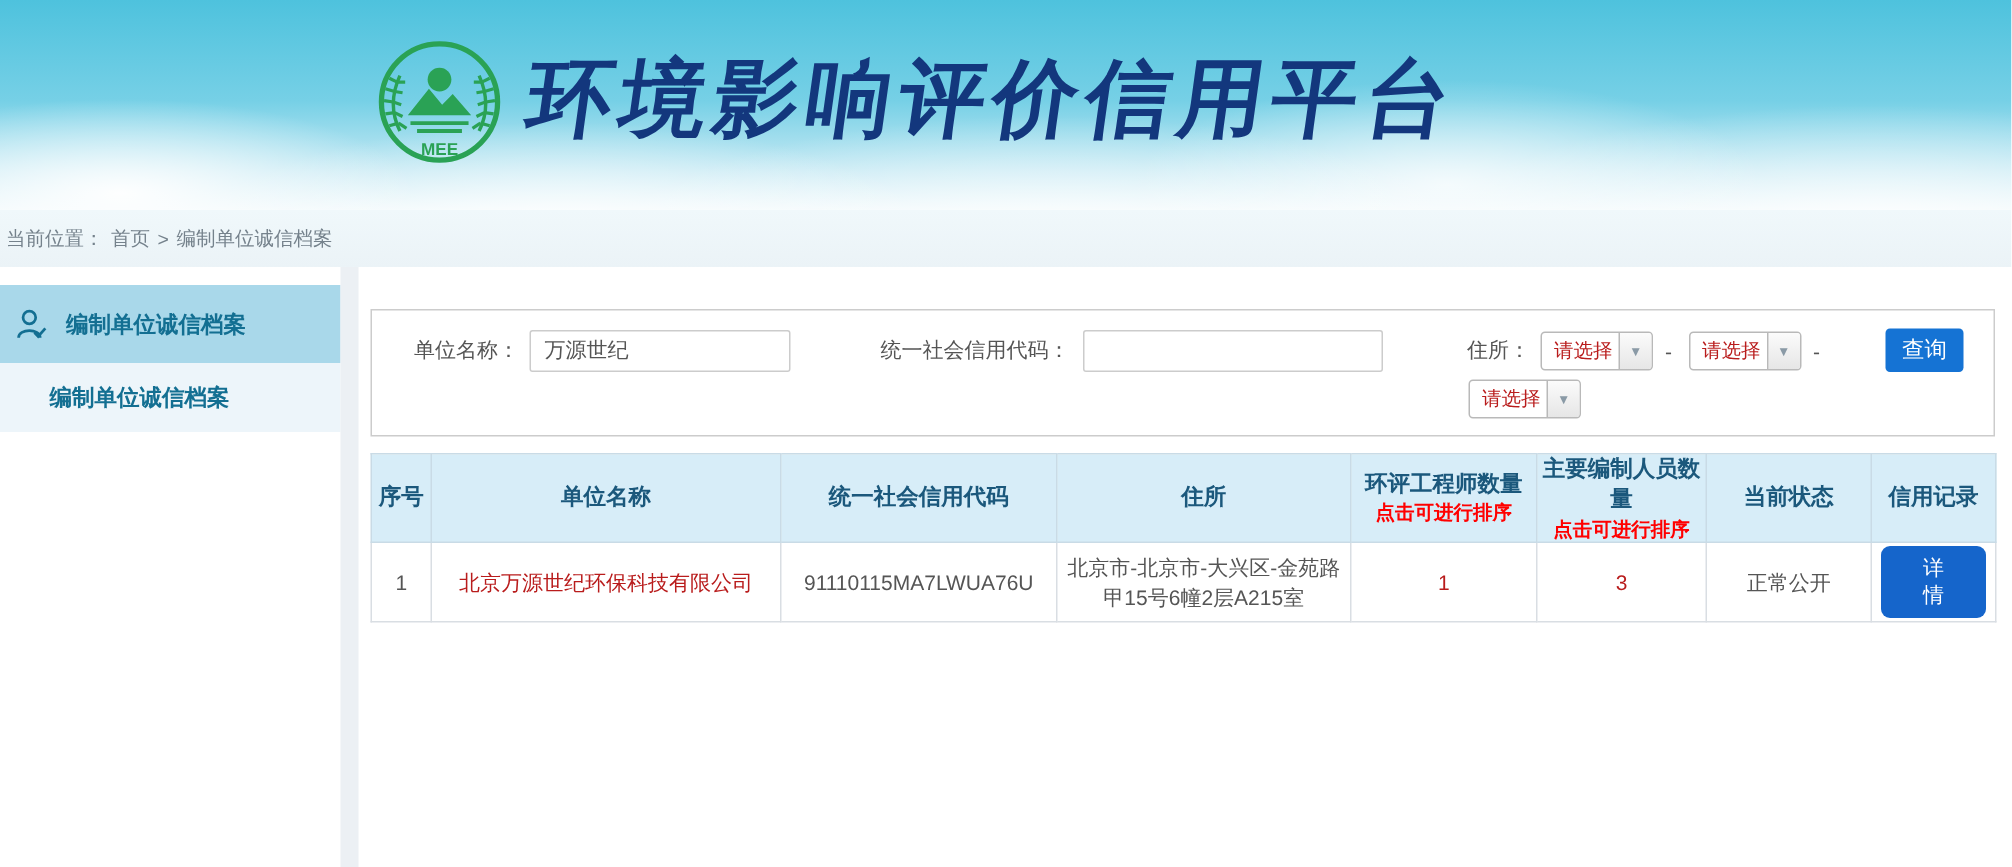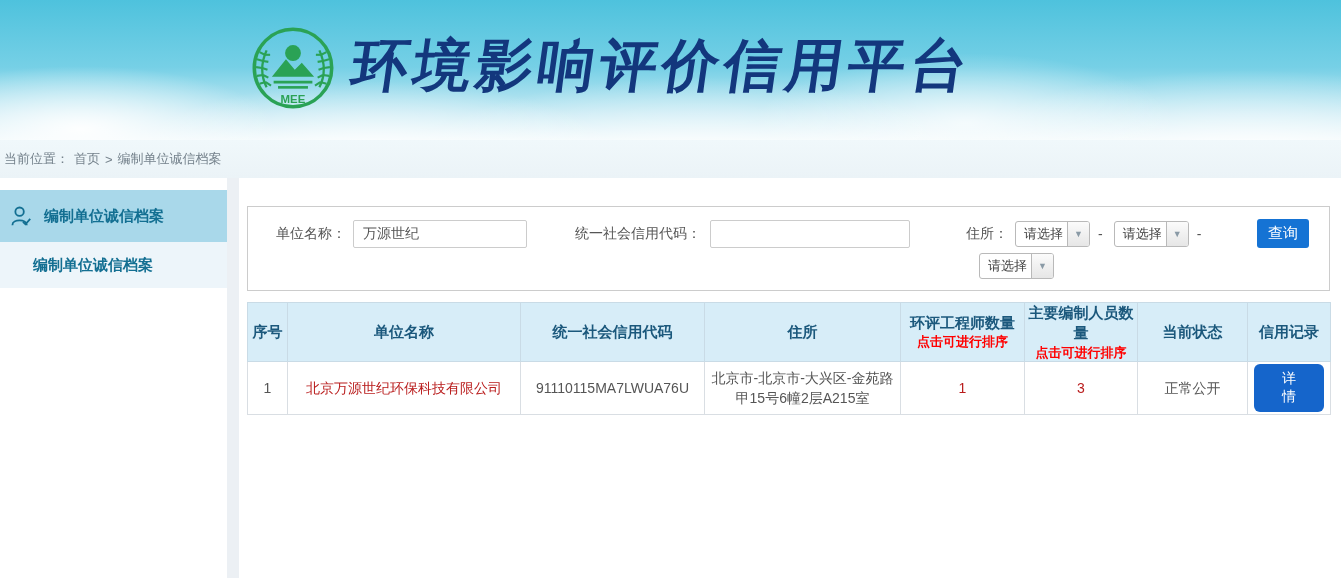--- a/index.html
+++ b/index.html
@@ -55,28 +55,28 @@
   }
   .form-row { display:flex; align-items:center; font-size:14px; color:#555; }
   .row1 { margin-top:12px; padding-left:28px; }
   .row2 { margin-top:5px; padding-left:731px; }
   .fld-label { white-space:nowrap; }
   .txt-input {
     height:28px; border:1px solid #ccc; border-radius:2px; padding:12px 9px;
     font-size:14px; color:#555; font-family:"Liberation Sans", sans-serif; outline:none;
   }
   .input-name { width:174px; margin-left:7px; }
-  .lbl-code { margin-left:48px; }
+  .lbl-code { margin-left:60px; }
   .input-code { width:200px; margin-left:9px; }
   .lbl-addr { margin-left:56px;text-align:center; }
   .combo {
     display:inline-flex; width:75px; height:26px; border:1px solid #b9b9b9;
     border-radius:3px; overflow:hidden; background:#fff; margin-left:7px; cursor:pointer;
   }
-  .combo-text { flex:1; display:flex; align-items:center; padding-left:8px; font-size:13px; color:#404040; }
+  .combo-text { flex:1; display:flex; align-items:center; padding-left:8px; font-size:13px; color:#b91c1c; }
   .combo-arrow {
     width:22px; border-left:1px solid #b9b9b9;
     background:linear-gradient(#fbfbfb,#e6e6e6);
     display:flex; align-items:center; justify-content:center;
     color:#8a9aa6; font-size:9px;
   }
   .hyphen { margin:0 4px 0 8px; color:#555; }
   .query-btn {
     margin-left:auto; margin-right:20px; width:52px; height:29px;
     background:#1573d4; color:#fff; border:none; border-radius:3px;

